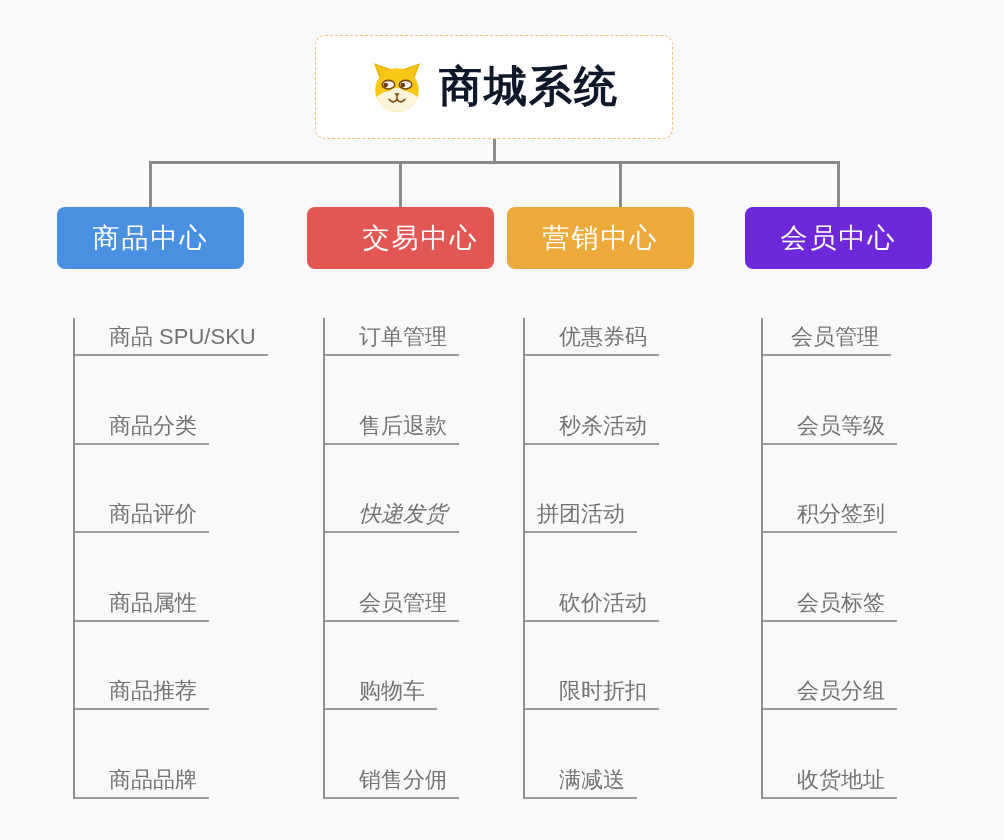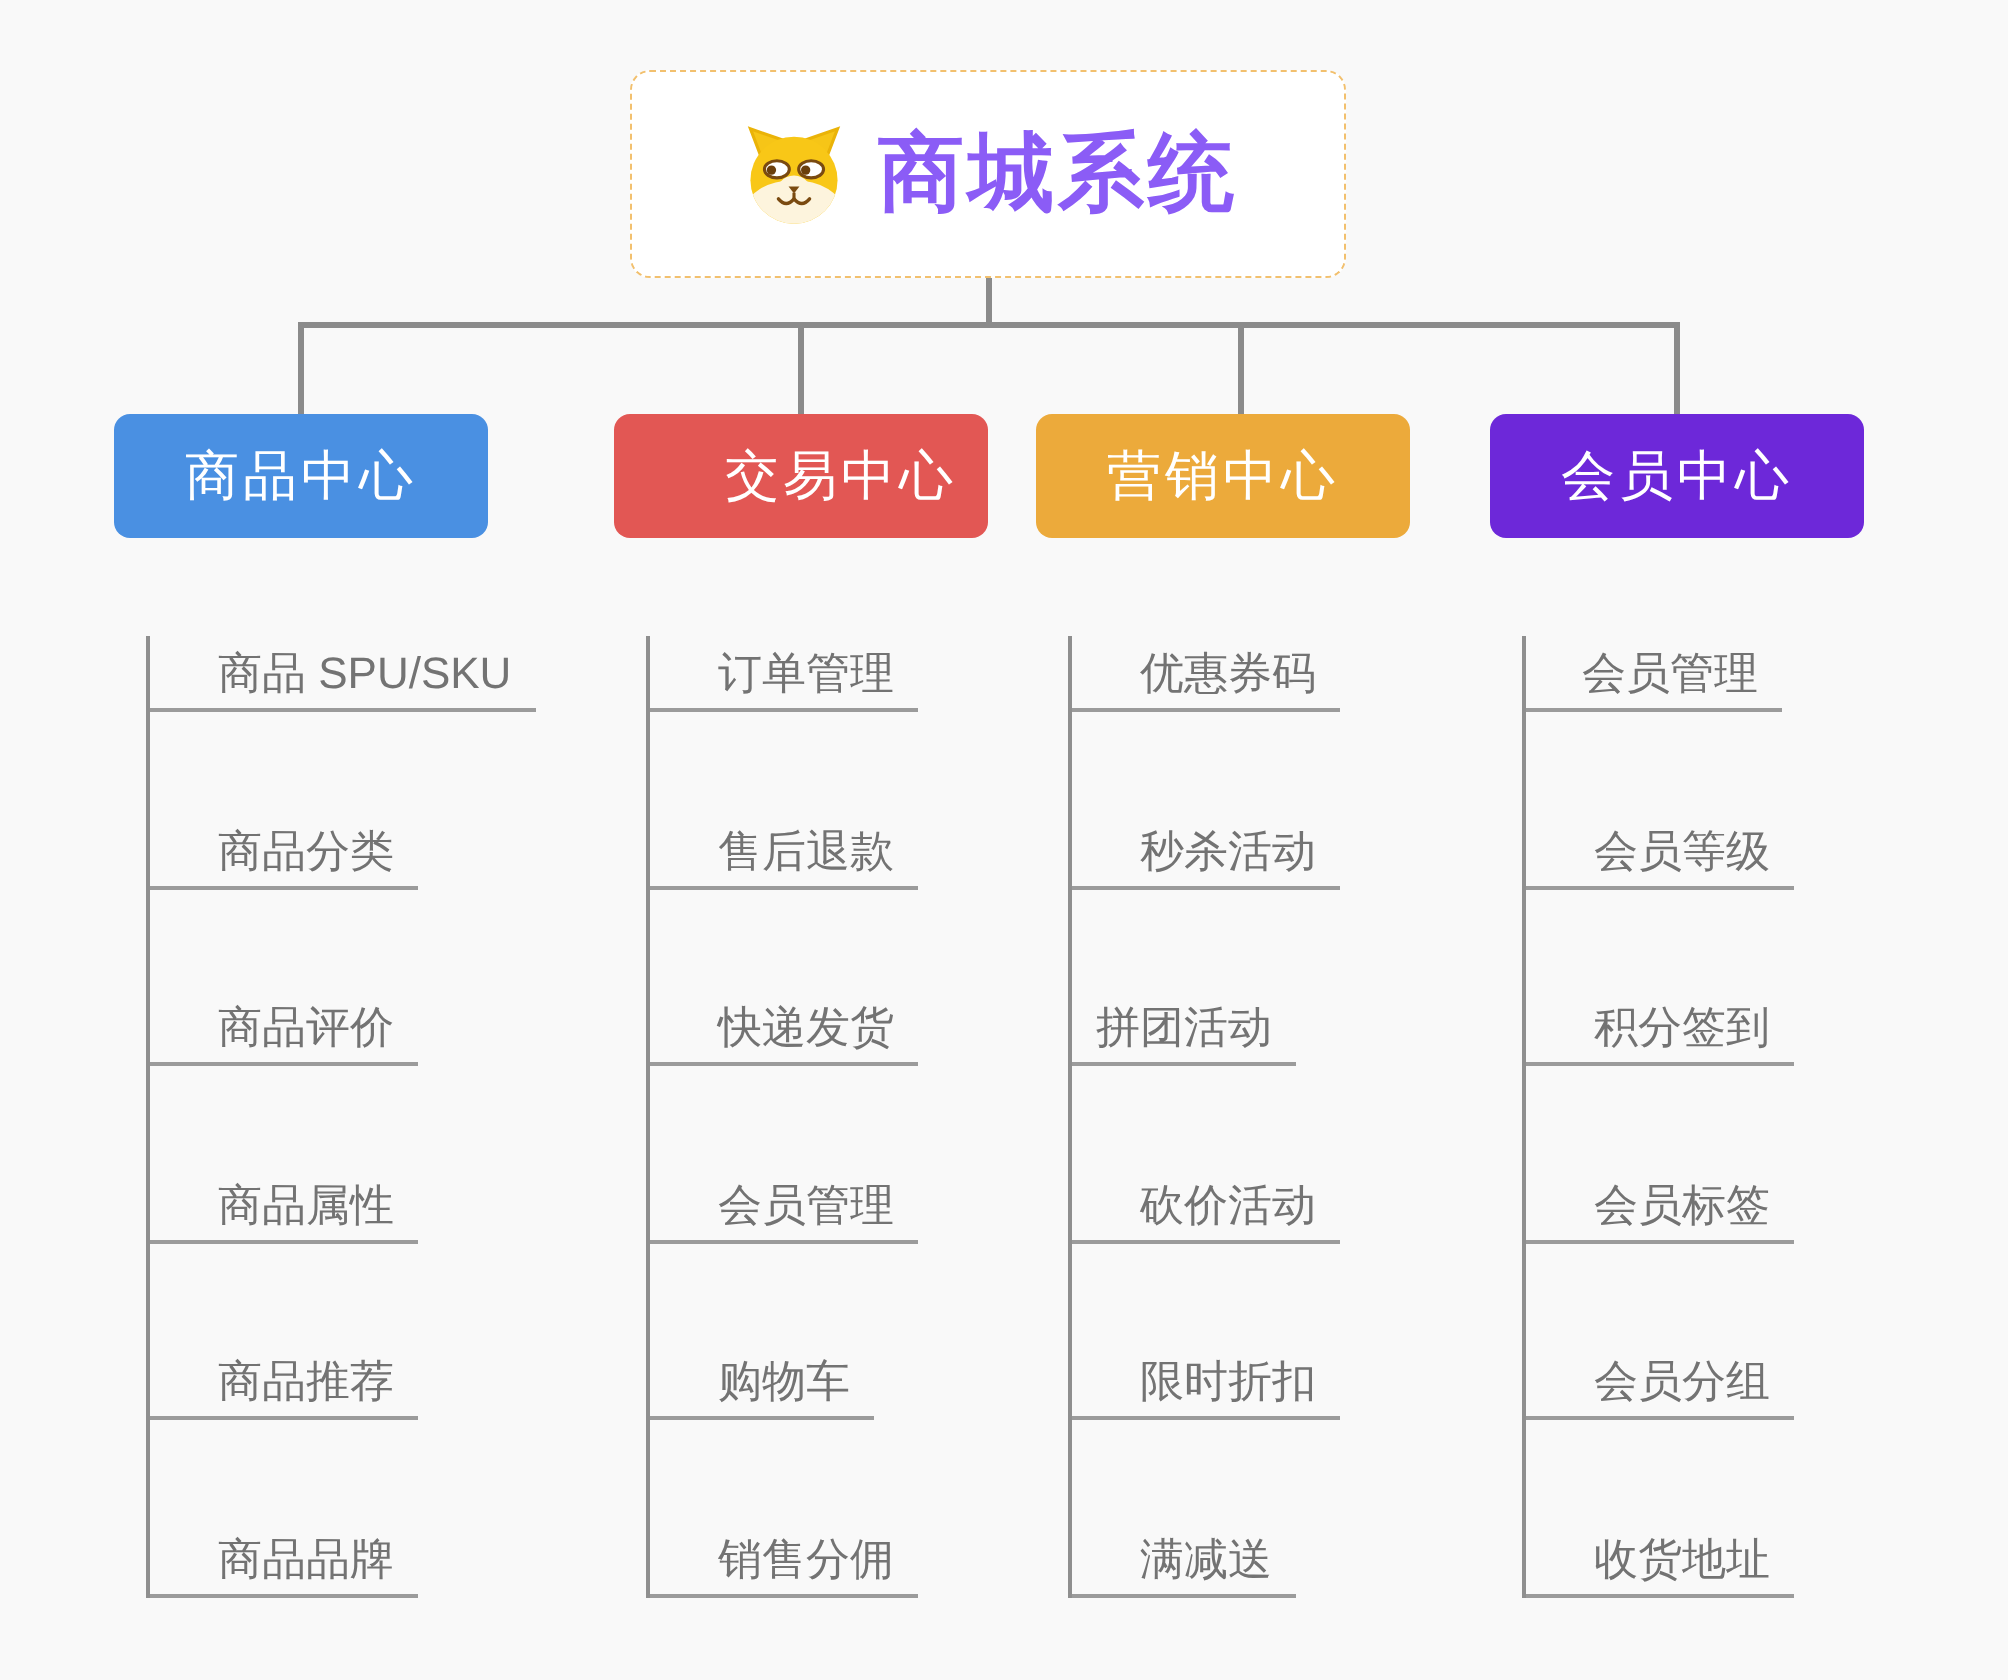--- a/index.html
+++ b/index.html
@@ -45,21 +45,21 @@
   .drop{top:161px;width:3px;height:46px;}
   .drop-1{left:149px;}
   .drop-2{left:399px;}
   .drop-3{left:619px;}
   .drop-4{left:837px;}
 
   
   .branch{position:absolute;top:207px;width:240px;}
   .branch.b1{left:57px;}
   .branch.b2{left:307px;}
-  .branch.b3{left:518px;}
+  .branch.b3{left:507px;}
   .branch.b4{left:745px;}
 
   .branch-header{
     width:187px;height:62px;
     box-sizing:border-box;
     border-radius:8px;
     display:flex;align-items:center;justify-content:center;
     color:#ffffff;
     font-size:27px;
     letter-spacing:2px;
@@ -105,21 +105,21 @@
         <ellipse cx="36" cy="52" rx="13" ry="15" fill="#fdf4dd"></ellipse>
       </g>
       <ellipse cx="25" cy="33" rx="8" ry="5.5" fill="#ffffff" stroke="#7a4a10" stroke-width="2"></ellipse>
       <ellipse cx="47" cy="33" rx="8" ry="5.5" fill="#ffffff" stroke="#7a4a10" stroke-width="2"></ellipse>
       <circle cx="21.5" cy="33.5" r="3" fill="#6b3f0c"></circle>
       <circle cx="43.5" cy="33.5" r="3" fill="#6b3f0c"></circle>
       <path d="M32.5 44 h7 l-3.5 4.5 Z" fill="#7a4a10"></path>
       <path d="M36 48 v4" stroke="#7a4a10" stroke-width="2" fill="none"></path>
       <path d="M26 52 q5 6 10 0 q5 6 10 0" stroke="#7a4a10" stroke-width="2.2" fill="none" stroke-linecap="round"></path>
     </svg>
-    <span class="root-title" style="color: #8b5cf6;">商城系统</span>
+    <span class="root-title" style="color: #0f172a;">商城系统</span>
   </div>
 
   <div class="line root-trunk" style="background: rgb(139, 139, 139);"></div>
   <div class="line bus" style="background: rgb(139, 139, 139);"></div>
   <div class="line drop drop-1" style="background: rgb(139, 139, 139);"></div>
   <div class="line drop drop-2" style="background: rgb(139, 139, 139);"></div>
   <div class="line drop drop-3" style="background: rgb(139, 139, 139);"></div>
   <div class="line drop drop-4" style="background: rgb(139, 139, 139);"></div>
 
   <div class="branch b1">
@@ -132,21 +132,21 @@
         <div class="sub-item" style="border-bottom-color: rgb(155, 155, 155);">商品推荐</div>
         <div class="sub-item" style="border-bottom-color: rgb(155, 155, 155);">商品品牌</div>
       </div>
   </div>
 
   <div class="branch b2">
     <div class="branch-header" style="background: rgb(226, 87, 84); padding-left: 40px;">交易中心</div>
     <div class="sub-list">
         <div class="sub-item" style="border-bottom-color: rgb(155, 155, 155);">订单管理</div>
         <div class="sub-item" style="border-bottom-color: rgb(155, 155, 155);">售后退款</div>
-        <div class="sub-item" style="border-bottom-color: rgb(155, 155, 155);">快递发货</div>
+        <div class="sub-item" style="border-bottom-color: rgb(155, 155, 155); font-style: italic;">快递发货</div>
         <div class="sub-item" style="border-bottom-color: rgb(155, 155, 155);">会员管理</div>
         <div class="sub-item" style="border-bottom-color: rgb(155, 155, 155);">购物车</div>
         <div class="sub-item" style="border-bottom-color: rgb(155, 155, 155);">销售分佣</div>
       </div>
   </div>
 
   <div class="branch b3">
     <div class="branch-header" style="background: rgb(236, 170, 59);">营销中心</div>
     <div class="sub-list">
         <div class="sub-item" style="border-bottom-color: rgb(155, 155, 155);">优惠券码</div>

